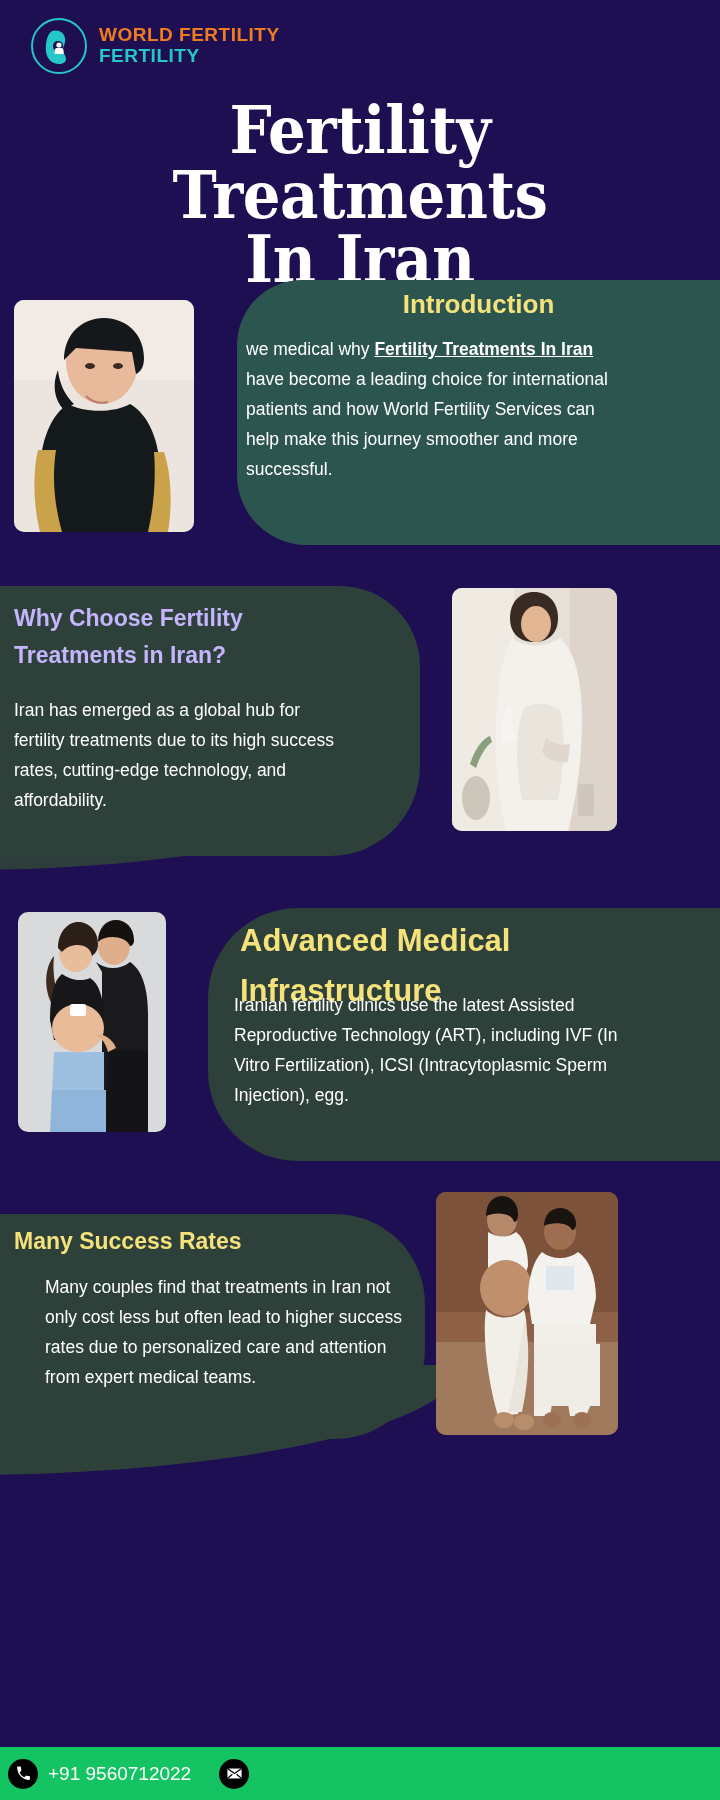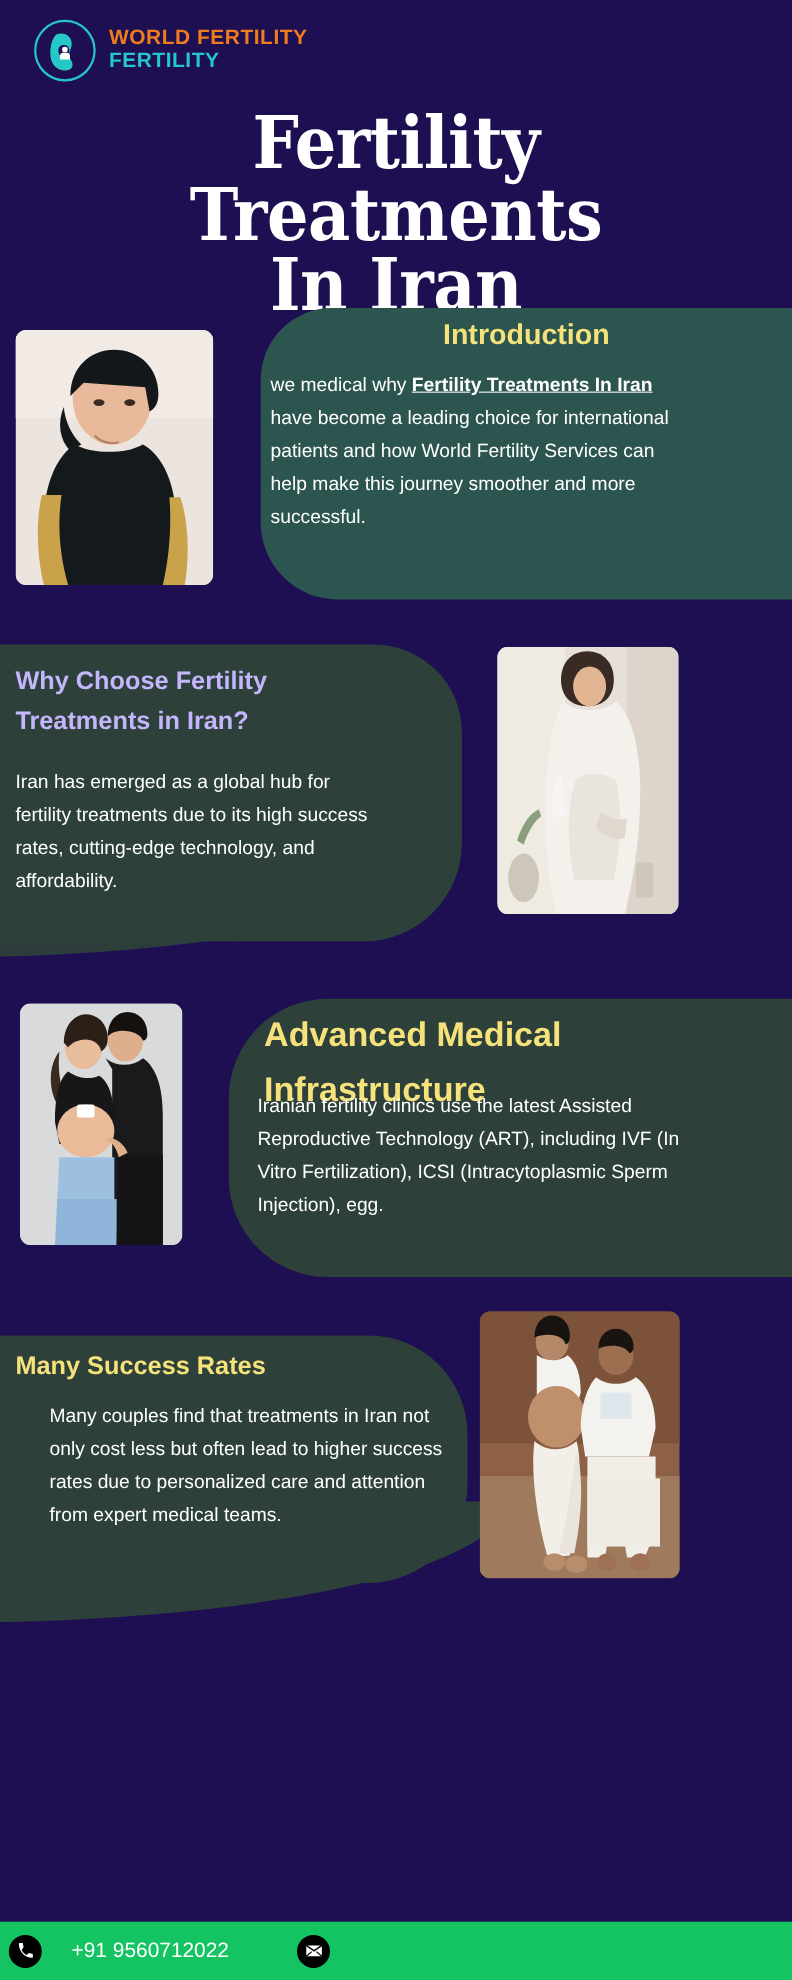--- a/index.html
+++ b/index.html
@@ -81,21 +81,21 @@
     background:#2d403a; border-radius:0 0 130px 0;
     clip-path:ellipse(100% 100% at 0% 0%);
   }
   .sec4-title { position:absolute; left:14px; top:1228px; font-size:23px; }
   .sec4-body { position:absolute; left:14px; top:1272px; width:370px;margin-left:31px; }
   .sec4-img { left:436px; top:1192px; width:182px; height:243px; }
 
   
   .footer {
     position:absolute; left:0; bottom:0; width:720px; height:53px;
-    background:#14c462; display:flex; align-items:center; gap:27px; padding-left:8px;
+    background:#14c462; display:flex; align-items:center; gap:10px; padding-left:8px;
   }
   .badge { width:30px; height:30px; border-radius:50%; background:#000; display:flex;
            align-items:center; justify-content:center; flex:0 0 auto; }
   .badge svg { width:17px; height:17px; fill:#fff; }
   .f-txt { color:#ffffff; font-size:19px; white-space:nowrap; }
   .f-sep { width:8px; }
 </style>
 </head>
 <body>
 

